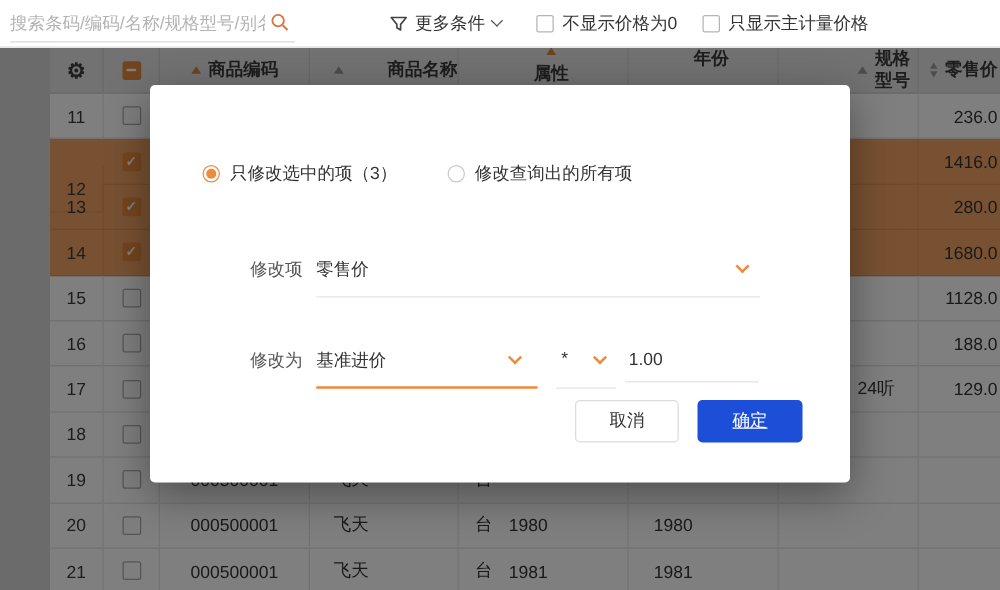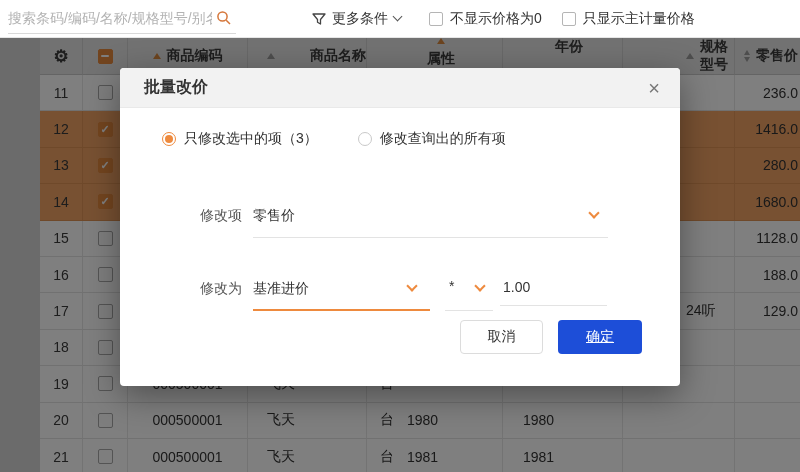--- a/index.html
+++ b/index.html
@@ -168,21 +168,21 @@
             <span class="cb"></span>
           </div>
           <div class="td c-code" style="width: 120px;"></div>
           <div class="td c-name" style="width: 119px;"></div>
           <div class="td c-attr" style="width: 136px;"></div>
           <div class="td c-year" style="width: 120px;"></div>
           <div class="td c-spec" style="width: 112px;"></div>
           <div class="td c-price" style="width: 80px;">236.0</div>
         </div>
         <div class="tr sel">
-          <div class="td c-num" style="width: 43px;">12</div>
+          <div class="td c-num" style="width: 43px; margin-top: 22px;">12</div>
           <div class="td c-check" style="width: 45px;">
             <span class="cb chk">✓</span>
           </div>
           <div class="td c-code" style="width: 120px;"></div>
           <div class="td c-name" style="width: 119px;"></div>
           <div class="td c-attr" style="width: 136px;"></div>
           <div class="td c-year" style="width: 120px;"></div>
           <div class="td c-spec" style="width: 112px;"></div>
           <div class="td c-price" style="width: 80px;">1416.0</div>
         </div>
@@ -303,24 +303,20 @@
           </div>
           <div class="td c-year" style="width: 120px;">1981</div>
           <div class="td c-spec" style="width: 112px;"></div>
           <div class="td c-price" style="width: 80px;"></div>
         </div>
       </div>
     <div class="dim"></div>
   </div>
 
   <div class="modal">
-    <div class="mhead">
-      <span class="mtitle">批量改价</span>
-      <span class="mclose">×</span>
-    </div>
     <div class="mbody">
 
       <div class="radios">
         <label>
           <span class="radio on"></span>
           <span>只修改选中的项（3）</span>
         </label>
         <label>
           <span class="radio"></span>
           <span>修改查询出的所有项</span>

